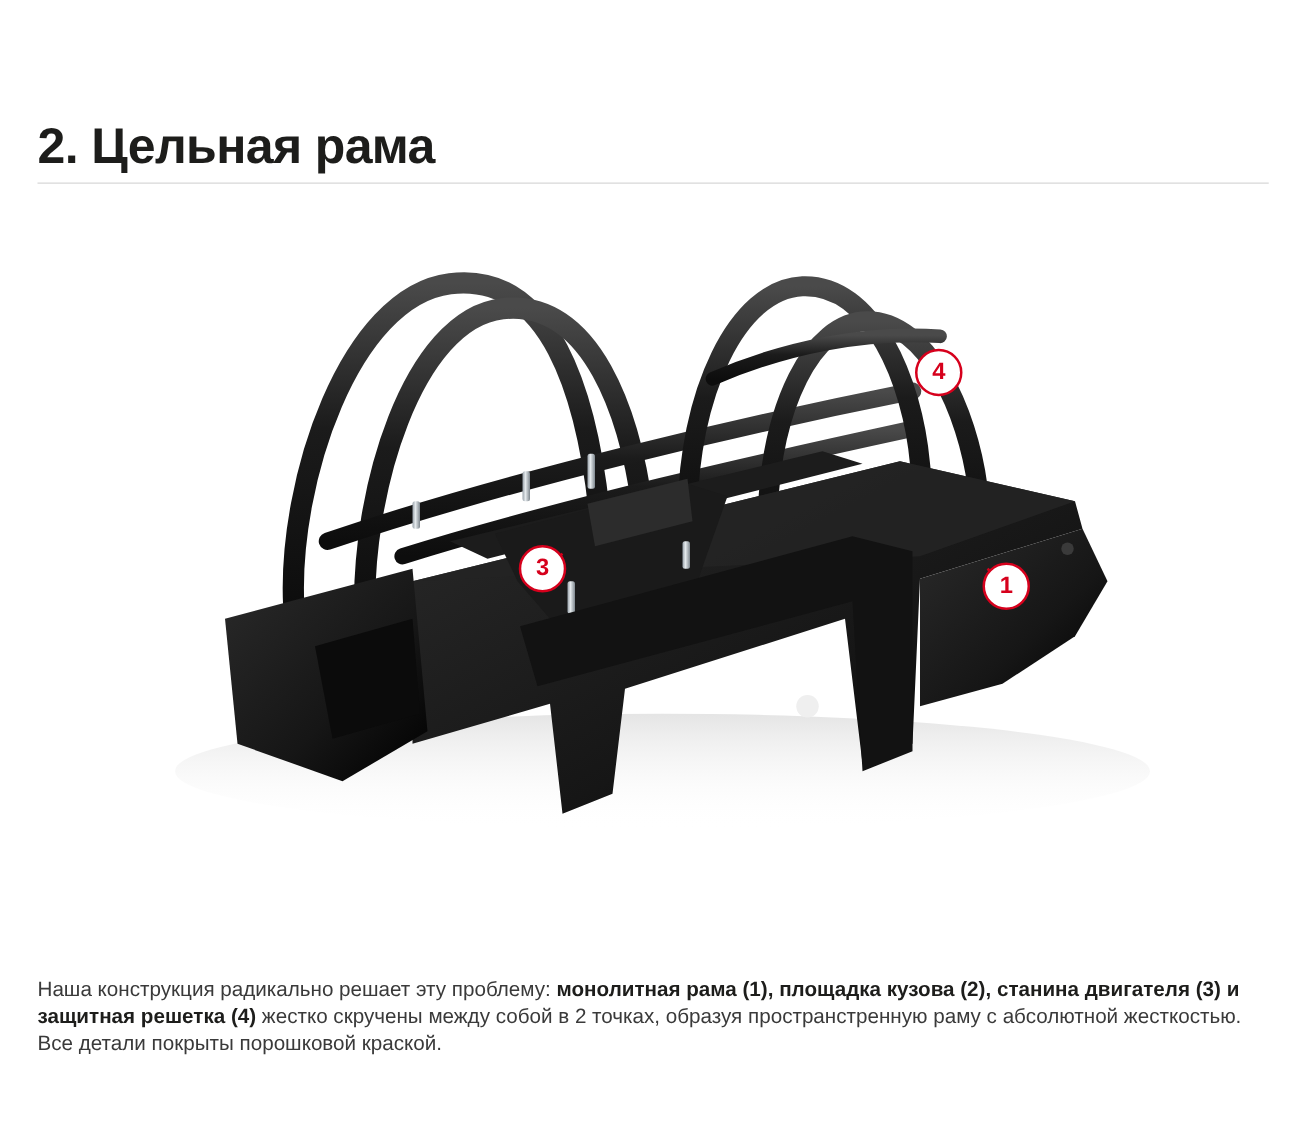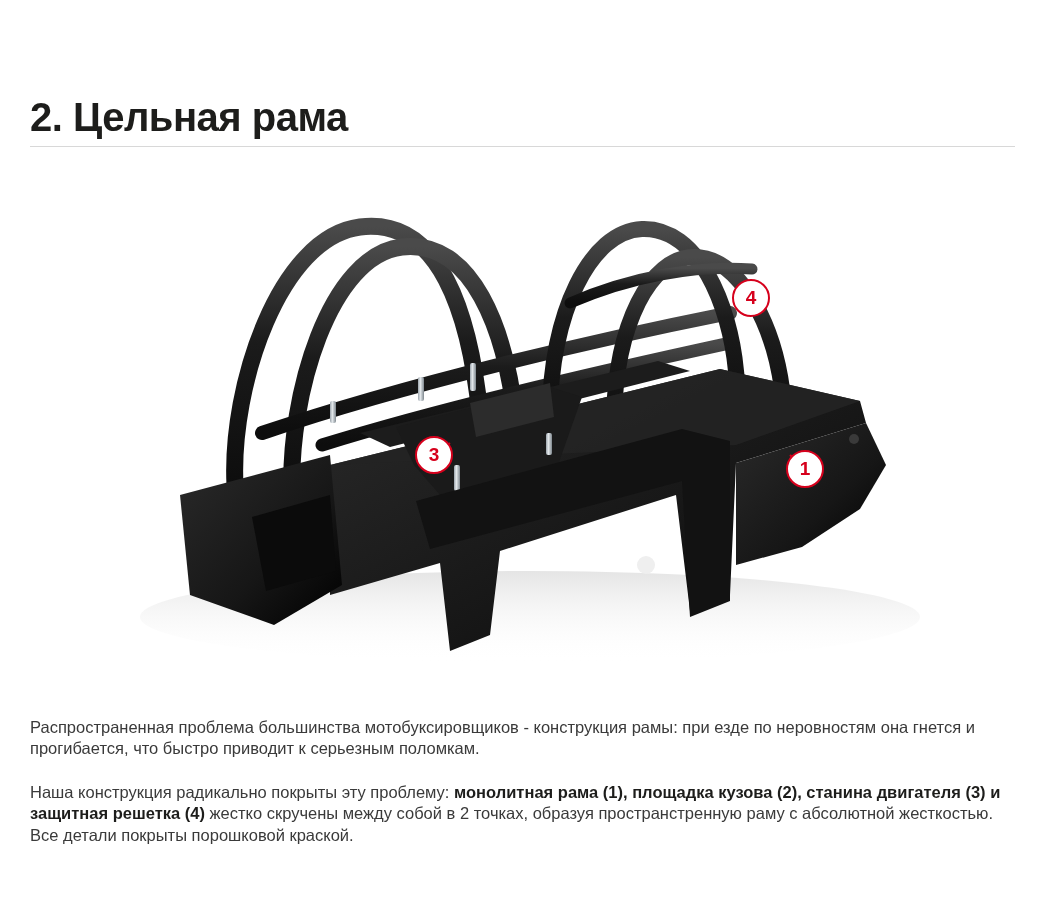--- a/index.html
+++ b/index.html
@@ -150,17 +150,16 @@
 
       <line x1="775" y1="304" x2="760" y2="290" stroke="#d6001c" stroke-width="2"></line>
       <line x1="404" y1="290" x2="420" y2="278" stroke="#d6001c" stroke-width="2"></line>
     </svg>
 
     <div class="callout callout-4">4</div>
     <div class="callout callout-3">3</div>
     <div class="callout callout-1">1</div>
   </div>
 
-  <p class="body-text para-1">Распространенная проблема большинства мотобуксировщиков - конструкция рамы:  при езде по неровностям  она гнется и прогибается, что быстро приводит к серьезным поломкам.</p>
 
-  <p class="body-text para-2"><span>Наша конструкция радикально покрыты эту проблему: </span><b>монолитная рама (1), площадка кузова (2), станина двигателя (3) и защитная решетка (4)</b><span> жестко скручены между собой в 2 точках, образуя пространстренную раму с абсолютной жесткостью. Все детали покрыты порошковой краской.</span></p>
+  <p class="body-text para-2"><span>Наша конструкция радикально решает эту проблему: </span><b>монолитная рама (1), площадка кузова (2), станина двигателя (3) и защитная решетка (4)</b><span> жестко скручены между собой в 2 точках, образуя пространстренную раму с абсолютной жесткостью. Все детали покрыты порошковой краской.</span></p>
 
 </div>
 
 </body></html>

